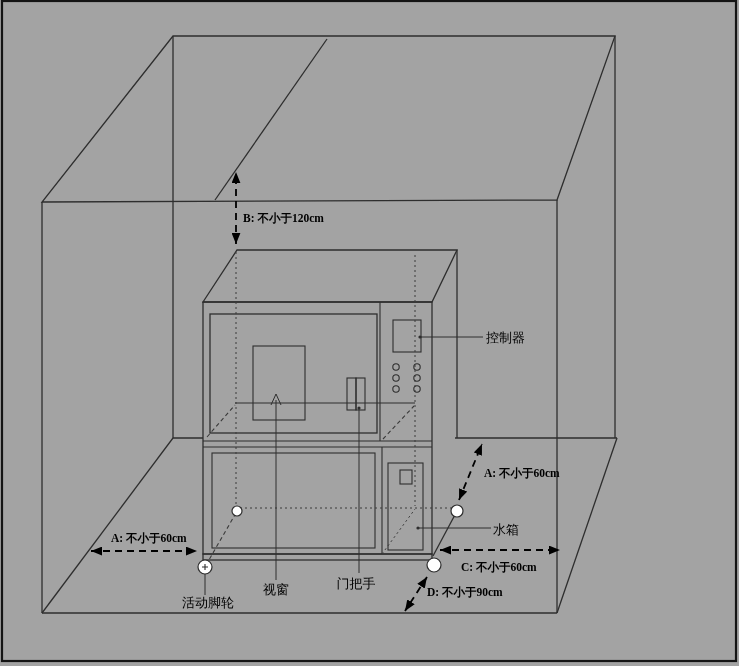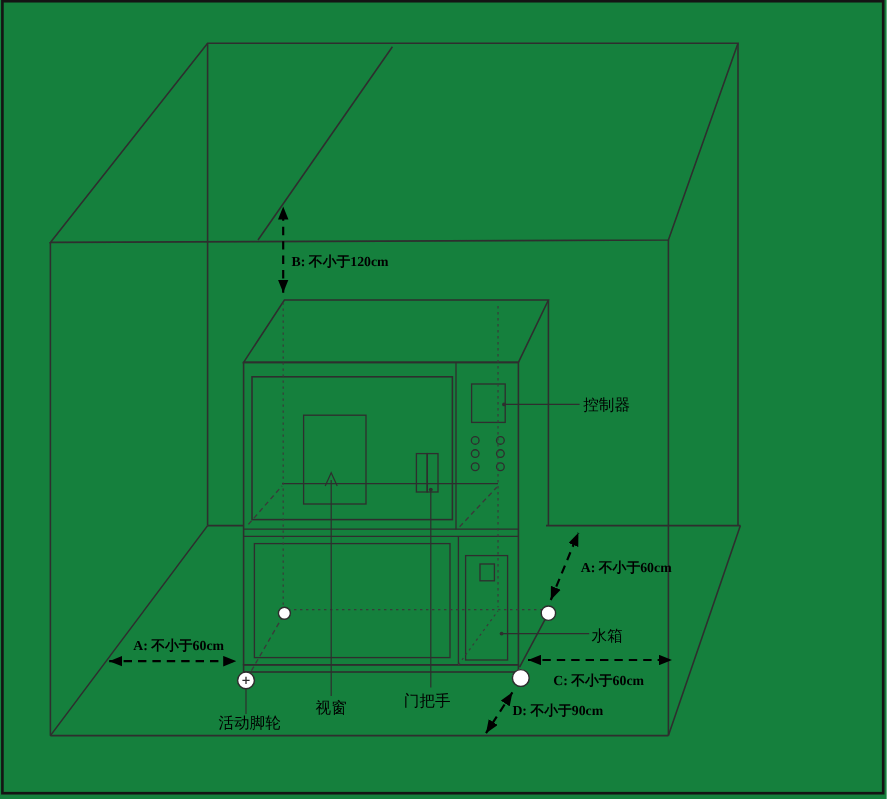--- a/index.html
+++ b/index.html
@@ -1,16 +1,16 @@
 <!DOCTYPE html>
 <html><head>
 <meta charset="utf-8">
 <style>
   html,body{margin:0;padding:0;background:#fff;}
-  #stage{position:relative;width:739px;height:666px;background:#15803d;overflow:hidden;}
+  #stage{position:relative;width:739px;height:666px;background:#a3a3a3;overflow:hidden;}
   svg{position:absolute;left:0;top:0;}
   svg text{font-family:"Liberation Serif","DejaVu Serif",serif;fill:#000;}
   .dim{font-weight:bold;font-size:11.5px;}
   .part{font-size:13px;}
   .ln{stroke:#2e2e2e;stroke-width:1.3;fill:none;}
   .thin{stroke:#2e2e2e;stroke-width:1.1;fill:none;}
   .dot{stroke:#3a3a3a;stroke-width:1;fill:none;stroke-dasharray:2 3;}
   .hid{stroke:#3a3a3a;stroke-width:1.1;fill:none;stroke-dasharray:4 3;}
   .meas{stroke:#000;stroke-width:1.8;fill:none;stroke-dasharray:7 5;}
   .ptr{stroke:#2e2e2e;stroke-width:1;fill:none;}

